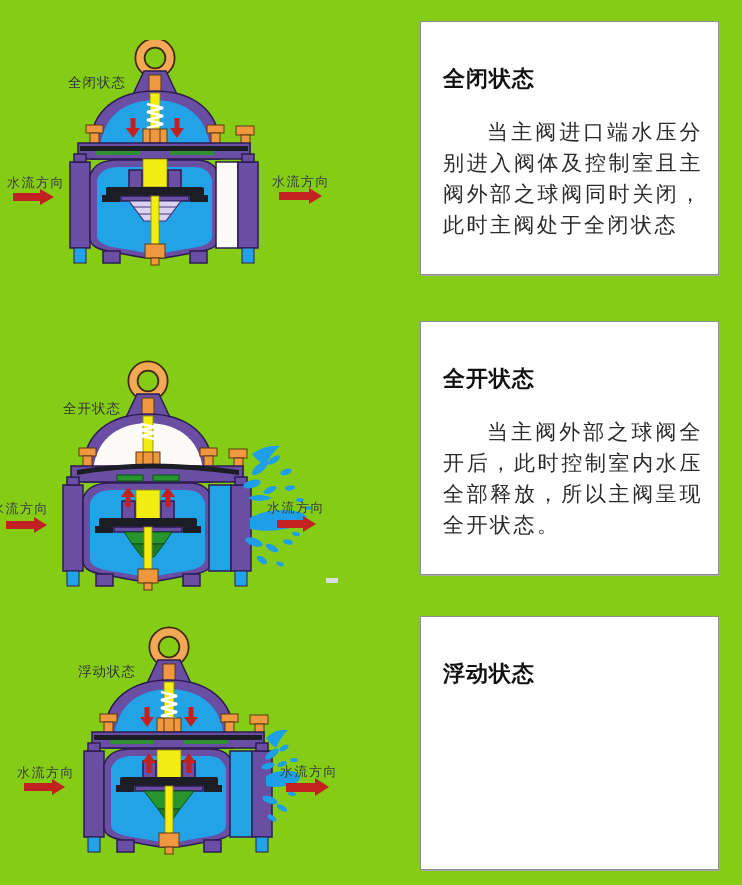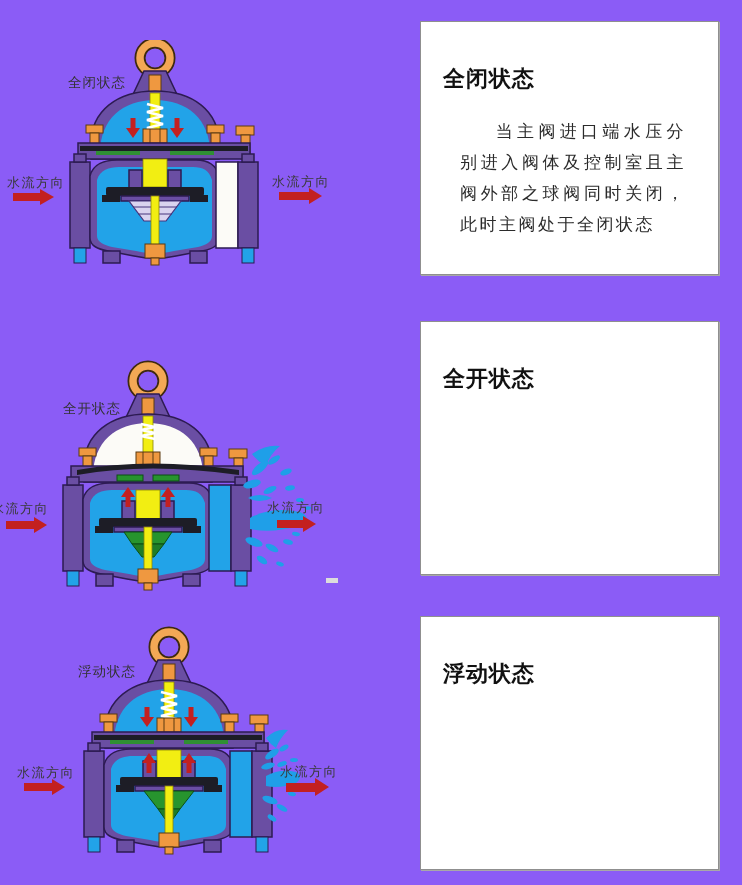--- a/index.html
+++ b/index.html
@@ -1,17 +1,17 @@
 <!DOCTYPE html>
 <html><head>
 <meta charset="utf-8">
 <style>
   html,body{margin:0;padding:0;}
   body{background:#ffffff;font-family:"Liberation Sans",sans-serif;}
-  .page{position:relative;width:742px;height:885px;background:#8b5cf6;overflow:hidden;}
+  .page{position:relative;width:742px;height:885px;background:#84cc16;overflow:hidden;}
   svg.diagram{position:absolute;left:0;}
   
   .p  {fill:#6a4ea3;stroke:#2d1b52;stroke-width:1.5;}
   .w  {fill:#22a3e8;}
   .wb {fill:#22a3e8;stroke:#2d1b52;stroke-width:1;}
   .wht{fill:#fcfbf7;}
   .o  {fill:#ef9840;stroke:#5b3a10;stroke-width:1;}
   .y  {fill:#f2ee12;stroke:#8a8408;stroke-width:0.8;}
   .g  {fill:#27942e;stroke:#0c4f15;stroke-width:1;}
   .g2 {fill:#1f7d28;stroke:#0c4f15;stroke-width:1;}
@@ -19,21 +19,21 @@
   .red{fill:#c32020;}
   .spring{stroke:#ffffff;stroke-width:2.7;fill:none;}
   .splash{fill:#1f9fe8;}
   .lbl{font-size:13.5px;fill:#333333;letter-spacing:1px;}
   .flw{font-size:13px;fill:#3a3a3a;letter-spacing:1.5px;}
   
   .textbox{position:absolute;left:420px;width:299px;height:254px;background:#ffffff;
            border:1px solid #8f8f8f;box-shadow:1px 1px 0 #a8a8a8;box-sizing:border-box;
            padding:42px 15px 0 22px;}
   .textbox h3{margin:0 0 22px 0;font-size:22px;font-weight:bold;letter-spacing:1px;color:#111111;}
-  .textbox p{margin:17px;font-size:17px;line-height:31px;letter-spacing:2.5px;color:#2b2b2b;
+  .textbox p{margin:0;font-size:21px;line-height:31px;letter-spacing:2.5px;color:#2b2b2b;
              text-align:justify;text-justify:inter-character;text-indent:2.1em;}
 </style>
 </head>
 <body>
 
 <div class="page">
 
   <svg class="diagram" style="top:40px" width="410" height="250" viewBox="0 0 410 250">
     <g>
 
@@ -322,19 +322,20 @@
     </g>
   </svg>
 
   <div class="textbox" style="top:21px">
     <h3>全闭状态</h3>
     <p>当主阀进口端水压分别进入阀体及控制室且主阀外部之球阀同时关闭，此时主阀处于全闭状态</p>
   </div>
 
   <div class="textbox" style="top:321px">
     <h3>全开状态</h3>
+    <p>当主阀外部之球阀全开后，此时控制室内水压全部释放，所以主阀呈现全开状态。</p>
   </div>
 
   <div class="textbox" style="top:616px">
     <h3>浮动状态</h3>
   </div>
 
 </div>
 
 </body></html>

